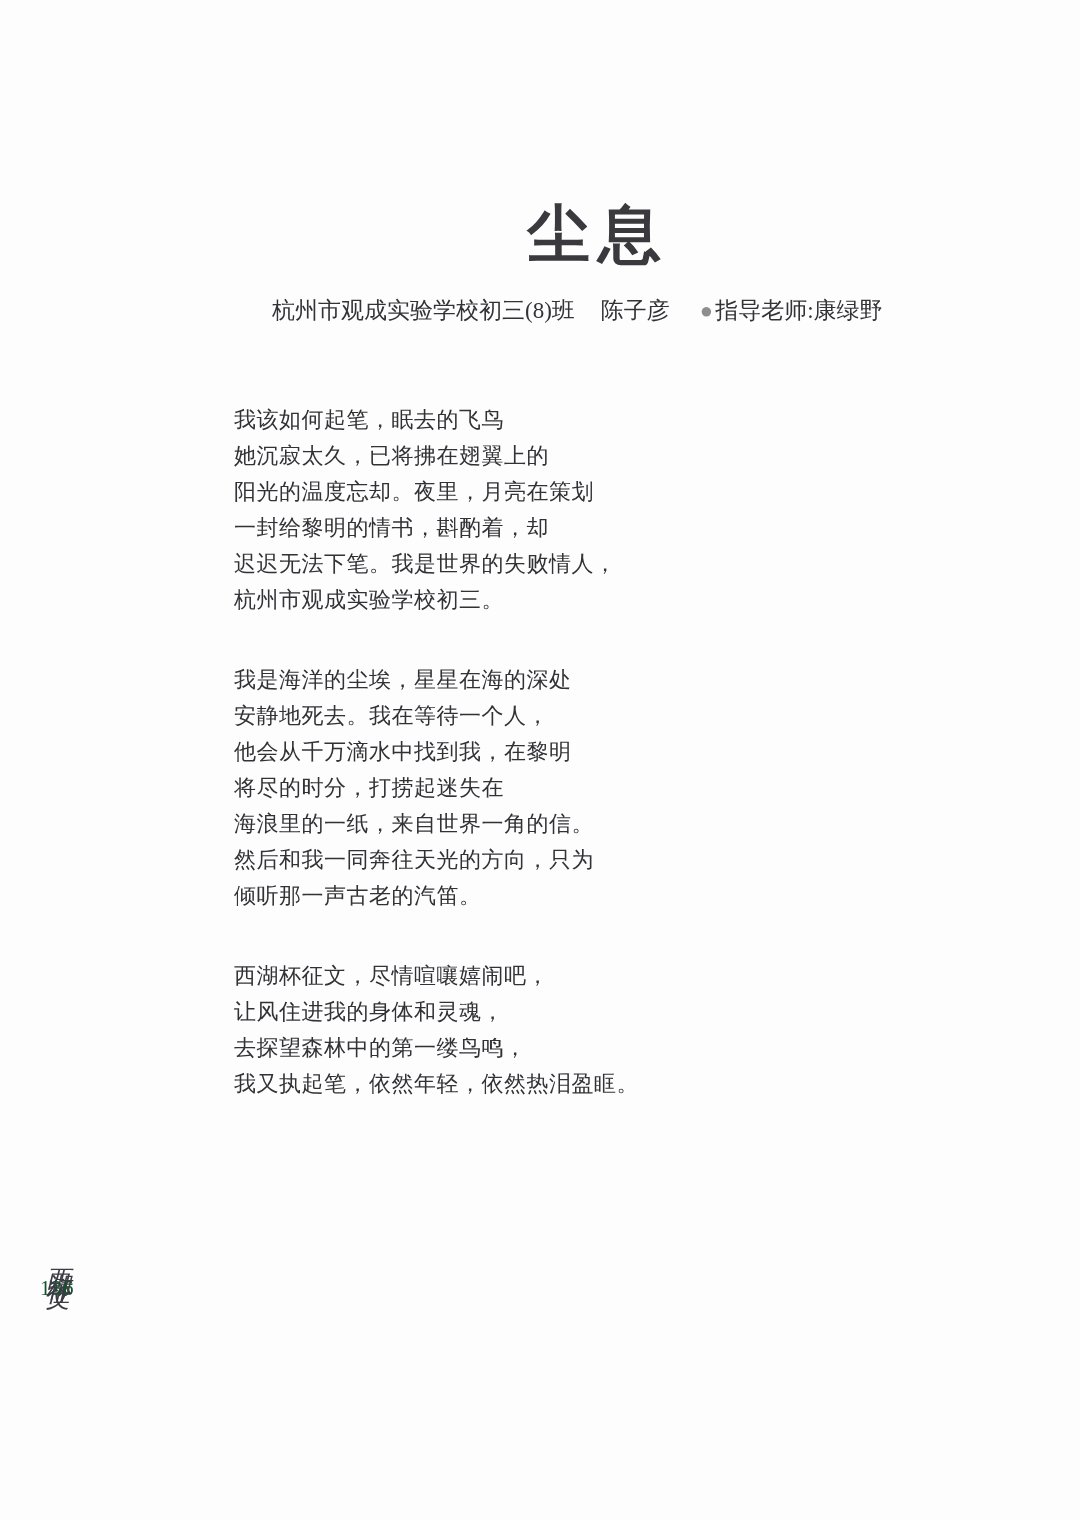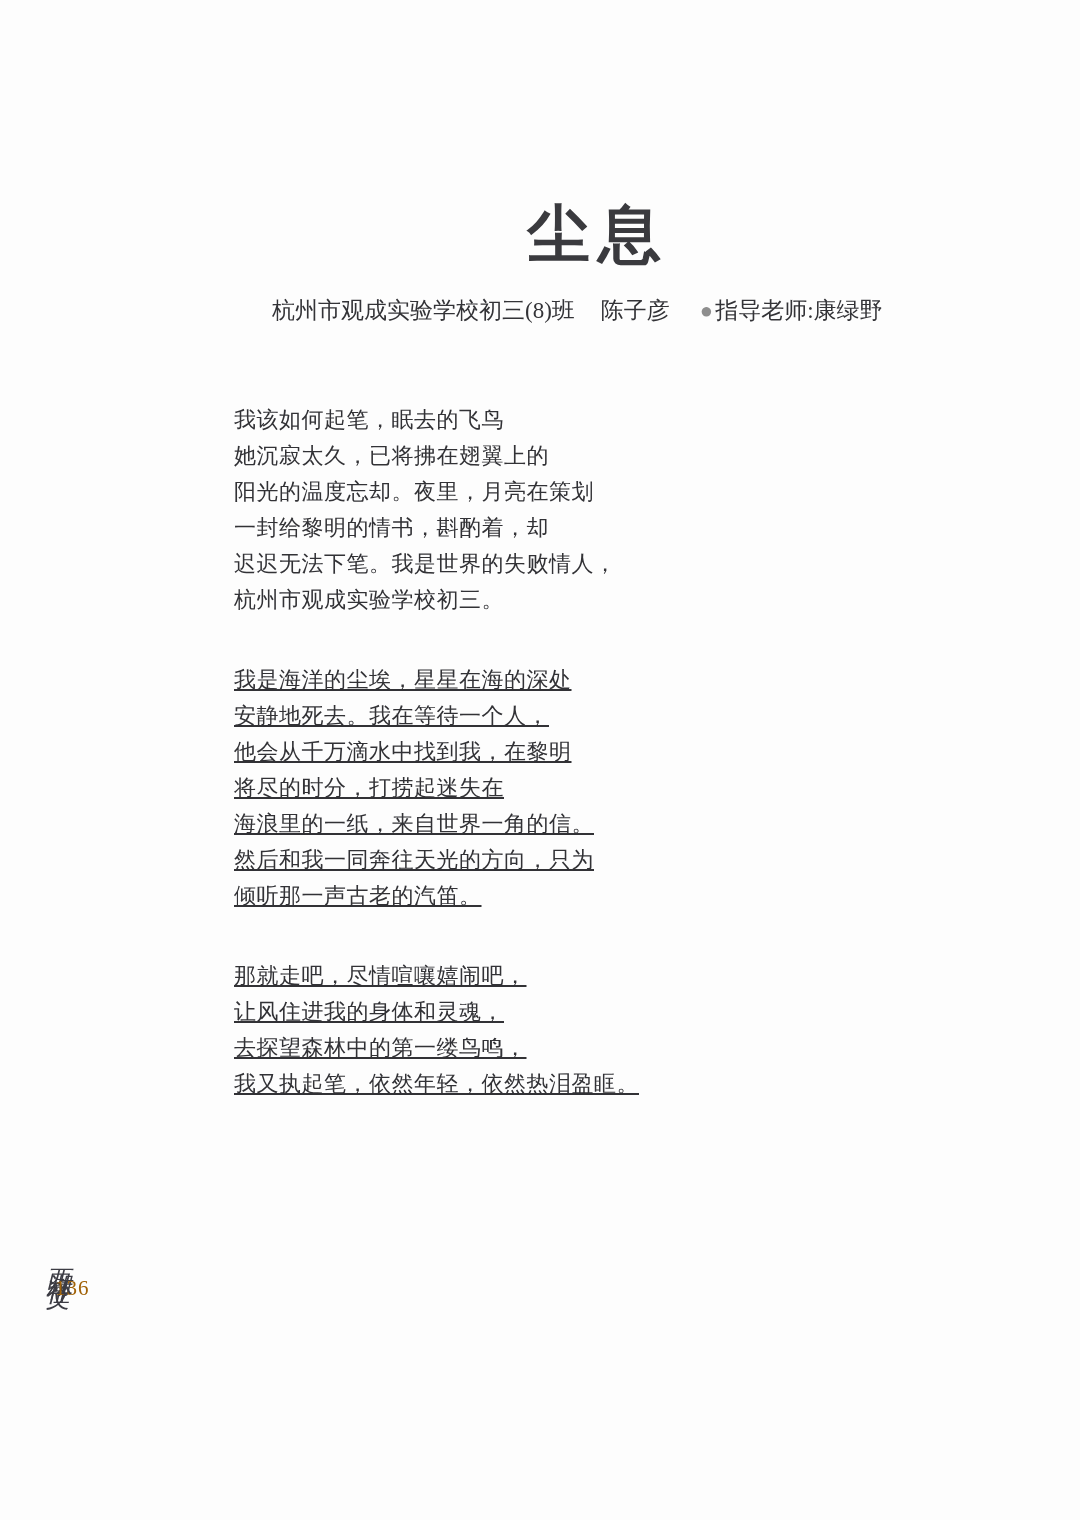--- a/index.html
+++ b/index.html
@@ -51,42 +51,42 @@
     left: 234px;
     top: 402px;
     font-size: 22px;
     color: #323236;
   }
   .poem-line {
     line-height: 36px;
     white-space: nowrap;
     letter-spacing: 0.5px;
   }
-  .stanza + .stanza { margin-top: 44px; text-decoration: underline; }
+  .stanza + .stanza { margin-top: 44px; }
   .footer-sidebar {
     position: absolute;
     left: 38px;
     top: 1250px;
     width: 40px;
   }
   .vertical-label {
     writing-mode: vertical-rl;
     text-orientation: upright;
     font-style: italic;
     font-size: 24px;
     letter-spacing: 4px;
     color: #3c3c44;
     margin-left: 4px;
     white-space: nowrap;
   }
   .page-number {
     margin-top: 6px;
-    margin-left: 17px;
+    margin-left: 2px;
     font-size: 21px;
-    color: #a16207;
+    color: #14532d;
     letter-spacing: 1px;
   }
 </style>
 </head>
 <body>
 
 <div class="page">
 
   <h1 class="poem-title">尘息</h1>
 
@@ -112,21 +112,21 @@
       <div class="stanza">
         <div class="poem-line">我是海洋的尘埃，星星在海的深处</div>
         <div class="poem-line">安静地死去。我在等待一个人，</div>
         <div class="poem-line">他会从千万滴水中找到我，在黎明</div>
         <div class="poem-line">将尽的时分，打捞起迷失在</div>
         <div class="poem-line">海浪里的一纸，来自世界一角的信。</div>
         <div class="poem-line">然后和我一同奔往天光的方向，只为</div>
         <div class="poem-line">倾听那一声古老的汽笛。</div>
       </div>
       <div class="stanza">
-        <div class="poem-line">那就走吧，尽情喧嚷嬉闹吧，</div>
+        <div class="poem-line">西湖杯征文，尽情喧嚷嬉闹吧，</div>
         <div class="poem-line">让风住进我的身体和灵魂，</div>
         <div class="poem-line">去探望森林中的第一缕鸟鸣，</div>
         <div class="poem-line">我又执起笔，依然年轻，依然热泪盈眶。</div>
       </div>
     </div>
 
   <div class="footer-sidebar">
     <div class="vertical-label">西湖杯征文</div>
     <div class="page-number">136</div>
   </div>

